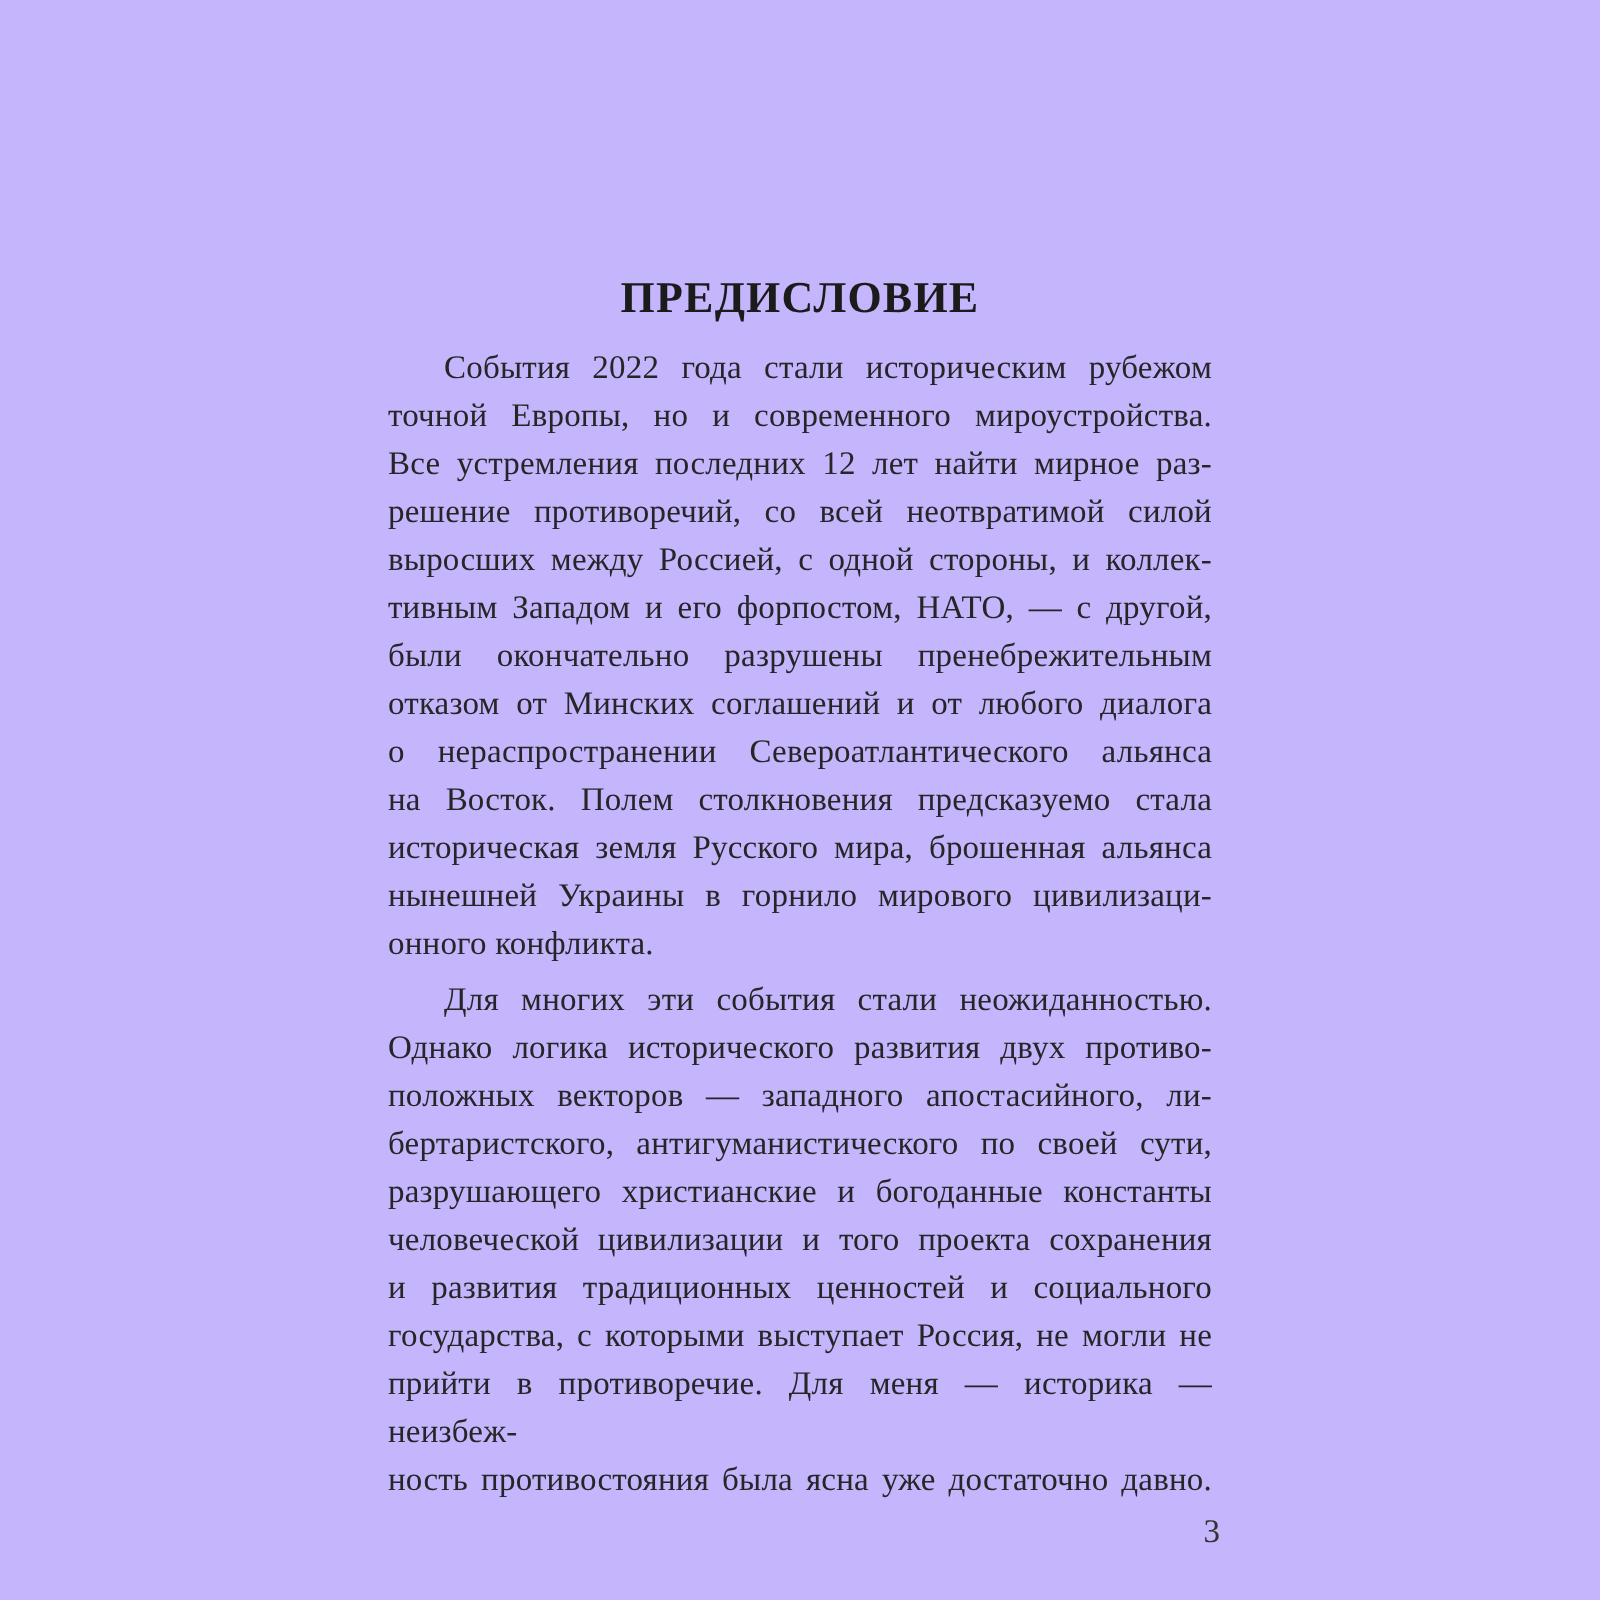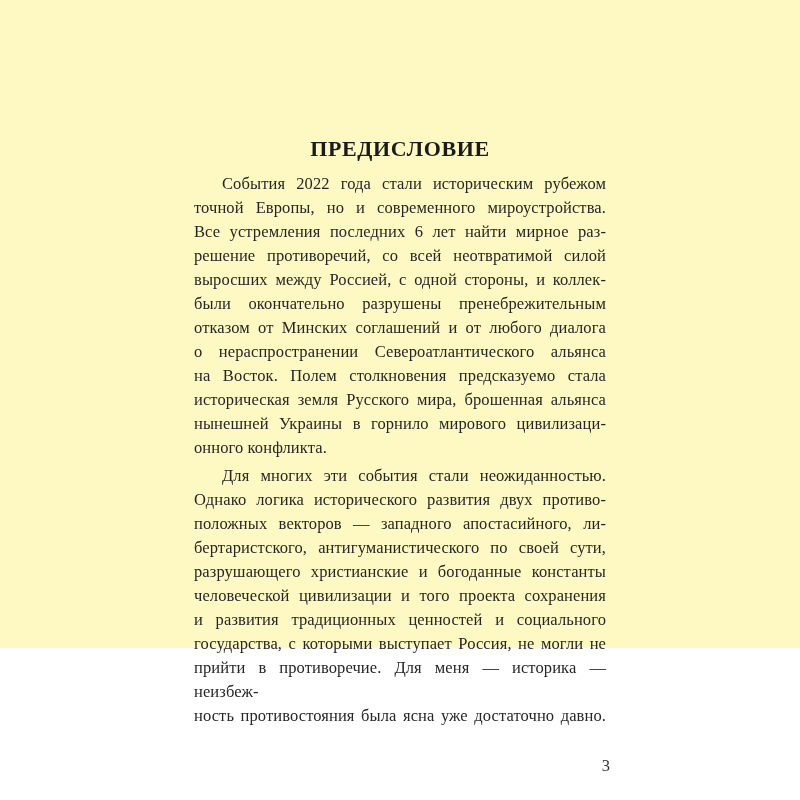--- a/index.html
+++ b/index.html
@@ -7,22 +7,22 @@
     padding: 0;
     width: 800px;
     height: 800px;
     background: #ffffff;
     overflow: hidden;
   }
   .page {
     position: absolute;
     left: 0; top: 0;
     width: 800px;
-    height: 648px;
-    background: #fef9c3;
+    height: 800px;
+    background: #c4b5fd;
     font-family: "Liberation Serif", "DejaVu Serif", serif;
     color: #262626;
   }
   .content {
     position: absolute;
     left: 190px;
     top: 136px;
     width: 420px;
   }
   .title {
@@ -67,23 +67,24 @@
 </head>
 <body>
 
 <div class="page">
   <div class="content">
     <h1 class="title">ПРЕДИСЛОВИЕ</h1>
     <div>
         <div class="paragraph">
           <div class="line first">События 2022 года стали историческим рубежом</div>
           <div class="line">точной Европы, но и современного мироустройства.</div>
-          <div class="line">Все устремления последних 6 лет найти мирное раз-</div>
+          <div class="line">Все устремления последних 12 лет найти мирное раз-</div>
           <div class="line">решение противоречий, со всей неотвратимой силой</div>
           <div class="line">выросших между Россией, с одной стороны, и коллек-</div>
+          <div class="line">тивным Западом и его форпостом, НАТО, — с другой,</div>
           <div class="line">были окончательно разрушены пренебрежительным</div>
           <div class="line">отказом от Минских соглашений и от любого диалога</div>
           <div class="line">о нераспространении Североатлантического альянса</div>
           <div class="line">на Восток. Полем столкновения предсказуемо стала</div>
           <div class="line">историческая земля Русского мира, брошенная альянса</div>
           <div class="line">нынешней Украины в горнило мирового цивилизаци-</div>
           <div class="line last">онного конфликта.</div>
         </div>
         <div class="paragraph">
           <div class="line first">Для многих эти события стали неожиданностью.</div>

